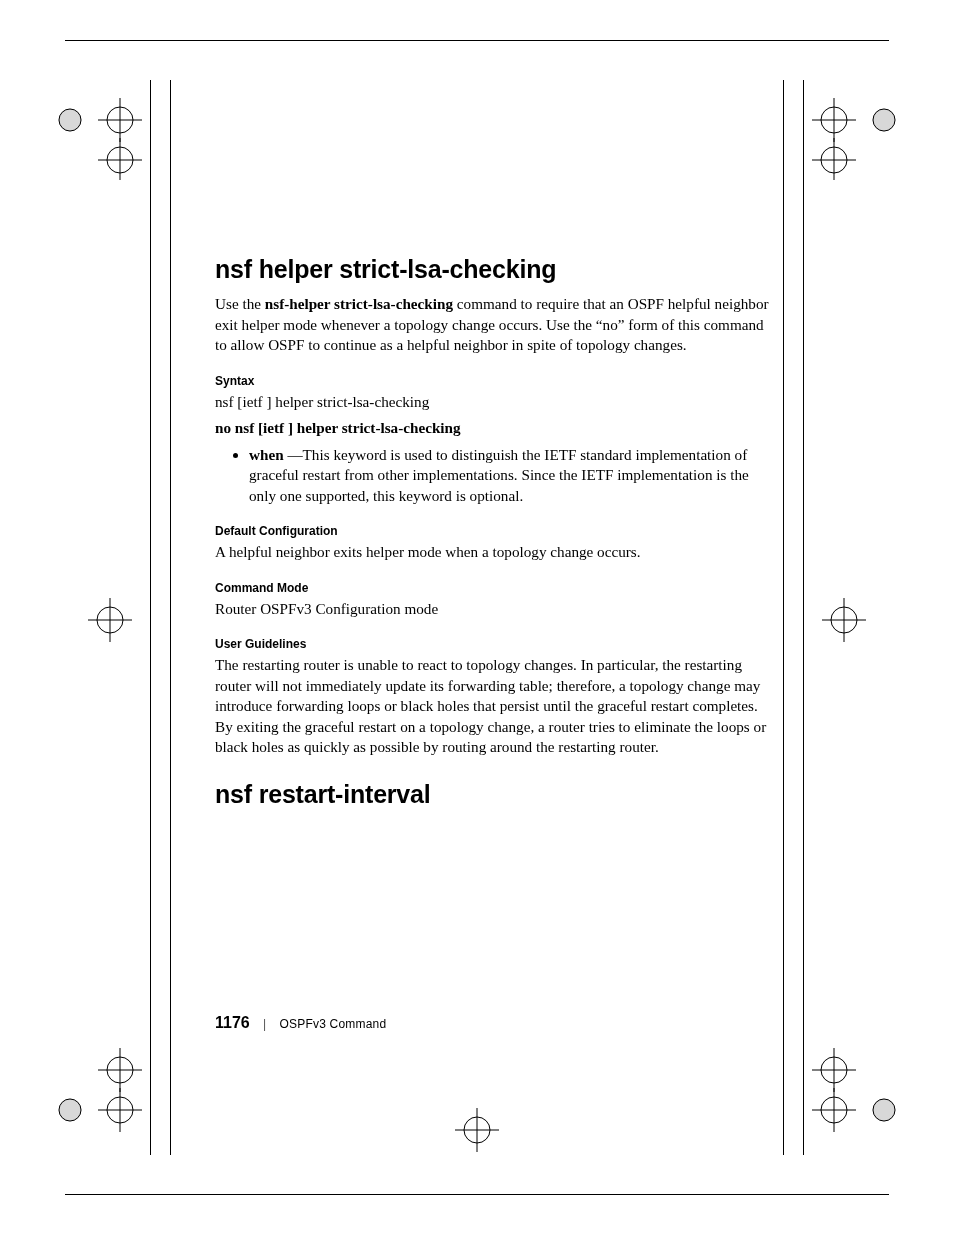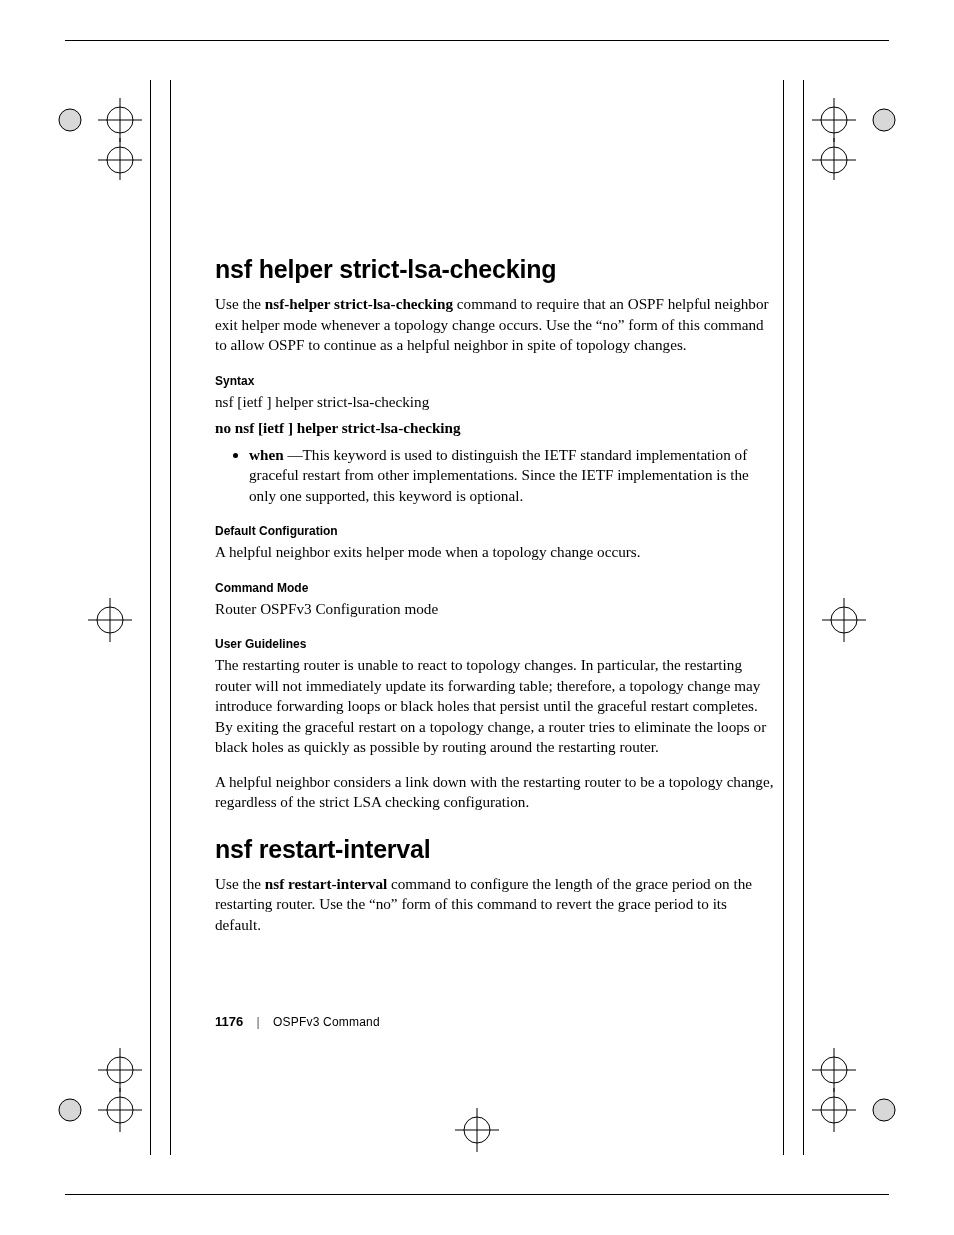--- a/index.html
+++ b/index.html
@@ -50,21 +50,21 @@
     line-height: 1.35;
   }
   .bullet-lead { font-weight: 700; }
   .footer {
     position: absolute;
     left: 215px;
     top: 1014px;
     font-family: "Helvetica Neue", Arial, sans-serif;
     font-size: 12px;
   }
-  .footer .pnum { font-weight: 700; font-size: 13px; text-align: right; }
+  .footer .pnum { font-weight: 700; font-size: 16px; text-align: right; }
   .footer .sep { margin: 0 10px; font-weight: 300; color:#555; }
   .footer .sect { letter-spacing: 0.2px; }
 
   
   .reg {
     position: absolute;
     width: 120px;
     height: 120px;
     pointer-events: none;
   }
@@ -115,26 +115,22 @@
   </ul>
 
   <h3>Default Configuration</h3>
   <p>A helpful neighbor exits helper mode when a topology change occurs.</p>
 
   <h3>Command Mode</h3>
   <p>Router OSPFv3 Configuration mode</p>
 
   <h3>User Guidelines</h3>
   <p>The restarting router is unable to react to topology changes. In particular, the restarting router will not immediately update its forwarding table; therefore, a topology change may introduce forwarding loops or black holes that persist until the graceful restart completes. By exiting the graceful restart on a topology change, a router tries to eliminate the loops or black holes as quickly as possible by routing around the restarting router.</p>
-  <p>A helpful neighbor considers a link down with the restarting router to be a topology change, regardless of the strict LSA checking configuration.</p>
 
   <h1 style="margin-top:22px">nsf restart-interval</h1>
-  <p>
-    <span>Use the </span><b>nsf restart-interval</b><span> command to configure the length of the grace period on the restarting router.  Use the “no” form of this command to revert the grace period to its default.</span>
-  </p>
 
 </div>
 
 <div class="footer">
   <span class="pnum">1176</span>
   <span class="sep">|</span>
   <span class="sect">OSPFv3 Command</span>
 </div>
 
 <div class="reg tl">

